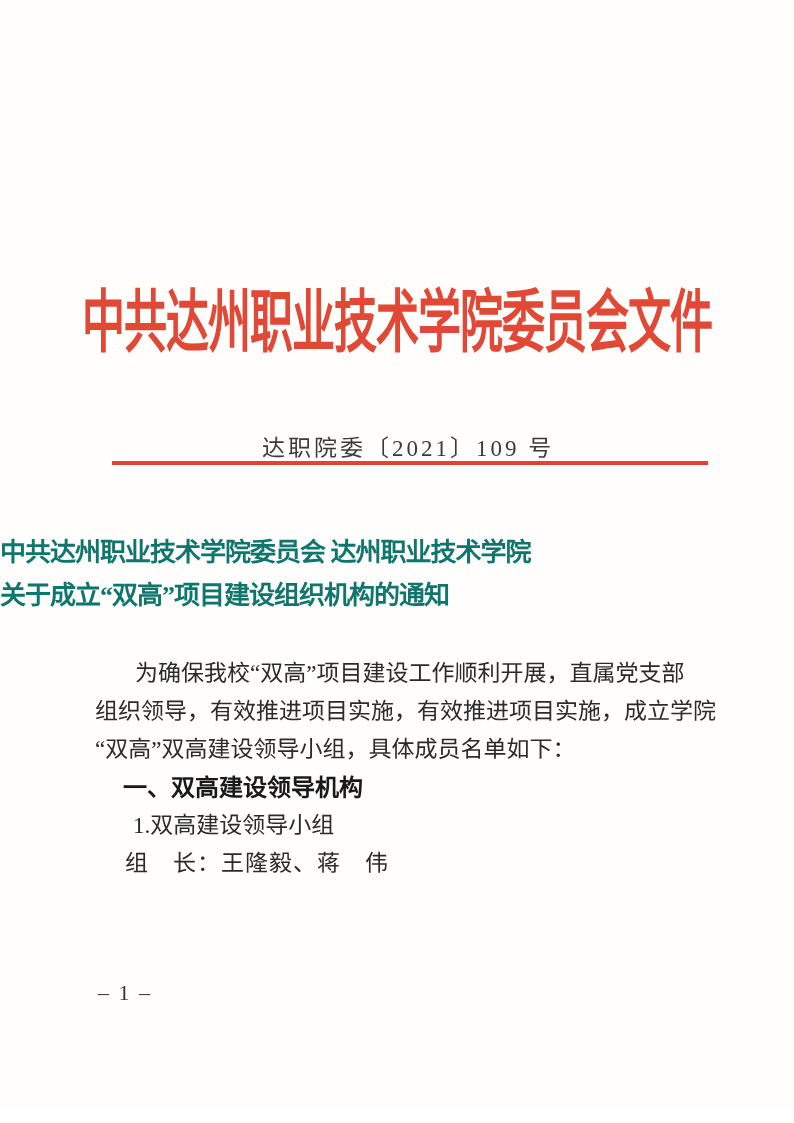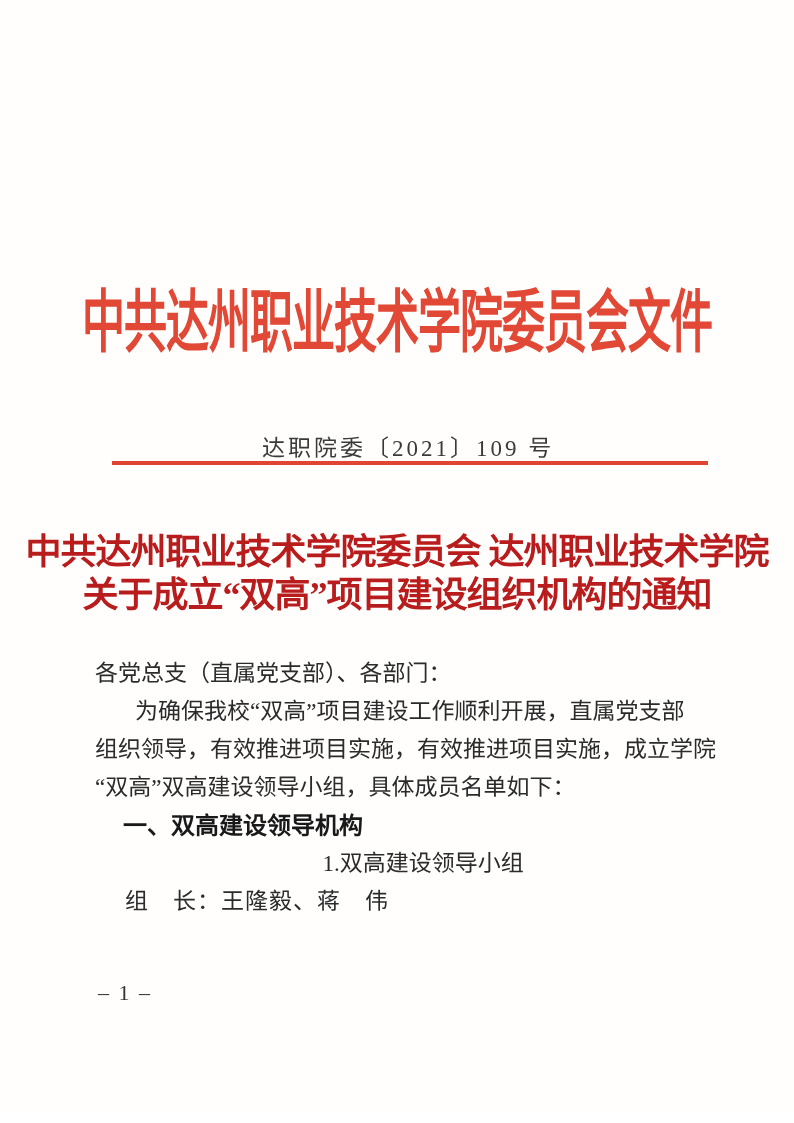--- a/index.html
+++ b/index.html
@@ -48,26 +48,26 @@
       left: 112px;
       width: 596px;
       height: 4px;
       background: #e04433;
     }
     .doc-title {
       position: absolute;
       top: 531px;
       left: 0;
       width: 100%;
-      text-align: center;
+      text-align: left;
       font-weight: bold;
-      font-size: 36px;
+      font-size: 26px;
       letter-spacing: -1px;
       line-height: 43px;
-      color: #b91c1c;
+      color: #0f766e;
       white-space: nowrap;
     }
     .body-block {
       position: absolute;
       left: 95px;
       top: 655px;
       width: 618px;
       font-size: 23px;
       line-height: 38px;
       white-space: nowrap;
@@ -75,21 +75,21 @@
     }
     .line { height: 38px; }
     .indent { padding-left: 40px; }
     .section-heading {
       padding-left: 28px;
       font-family: Liberation Serif, serif;
       font-weight: bold;
       font-size: 24px;
       color: #191919;
     }
-    .subsection { padding-left: 38px; text-align: center; }
+    .subsection { padding-left: 38px; }
     .role-line { padding-left: 30px; letter-spacing: 1px; }
     .page-number {
       position: absolute;
       left: 98px;
       top: 980px;
       font-size: 22px;
       letter-spacing: 2px;
       color: #333333;
       white-space: nowrap;
     }
@@ -104,21 +104,20 @@
   <div class="doc-number">达职院委〔2021〕109 号</div>
 
   <div class="red-line"></div>
 
   <div class="doc-title">
     <div>中共达州职业技术学院委员会 达州职业技术学院</div>
     <div>关于成立“双高”项目建设组织机构的通知</div>
   </div>
 
   <div class="body-block">
-    <div class="line">各党总支（直属党支部）、各部门：</div>
     <div class="line indent">为确保我校“双高”项目建设工作顺利开展，直属党支部</div>
     <div class="line">组织领导，有效推进项目实施，有效推进项目实施，成立学院</div>
     <div class="line">“双高”双高建设领导小组，具体成员名单如下：</div>
     <div class="line section-heading">一、双高建设领导机构</div>
     <div class="line subsection">1.双高建设领导小组</div>
     <div class="line role-line">组　长：王隆毅、蒋　伟</div>
   </div>
 
   <div class="page-number">– 1 –</div>
 

